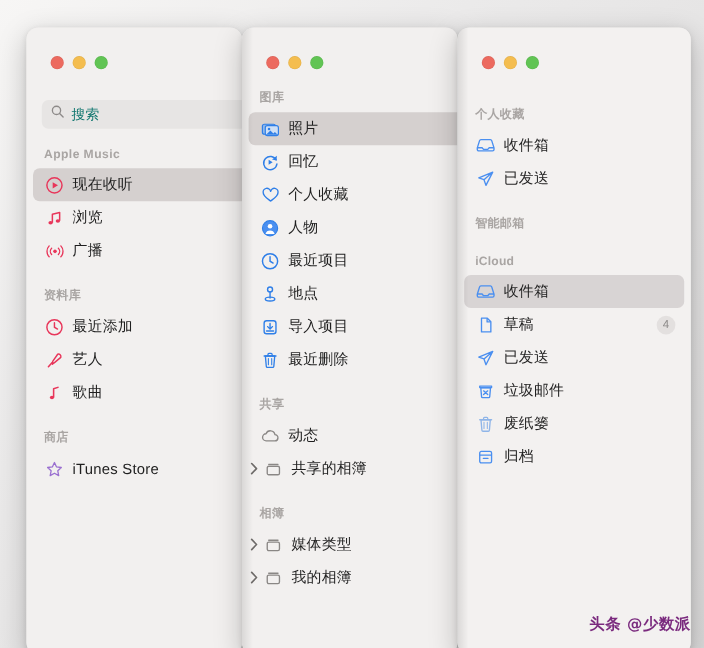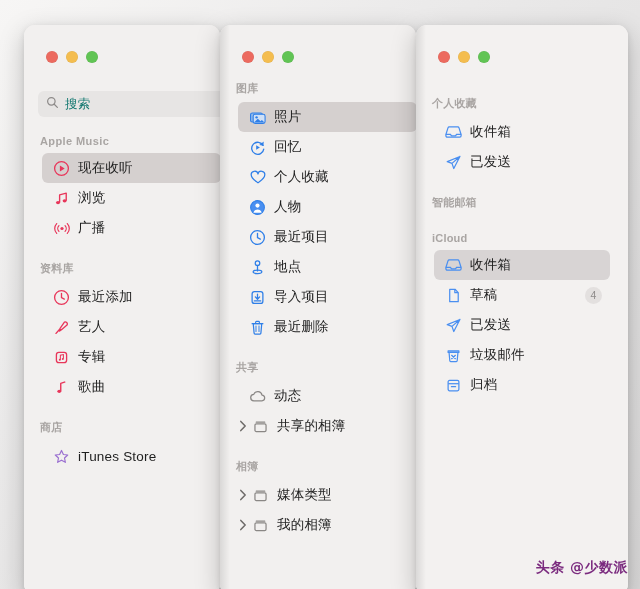--- a/index.html
+++ b/index.html
@@ -96,21 +96,21 @@
     letter-spacing: 0.2px;
   }
   .sect.en { letter-spacing: 0.4px; }
 
   
   .row {
     height: 30px;
     display: flex;
     align-items: center;
     padding: 0 8px 0 10px;
-    margin: 0 18px;
+    margin: 0 6px;
     border-radius: 6px;
     box-sizing: border-box;
     position: relative;
   }
   .row .ico {
     width: 19px;
     height: 19px;
     flex: none;
     display: flex;
     align-items: center;
@@ -249,31 +249,20 @@
       <div class="row">
         <span class="ico">
           <svg width="17" height="17" viewBox="0 0 18 18">
             <path d="M12.1 3.2 a2.4 2.4 0 0 1 3 3 L9.3 11 L7 12.8 L7.3 10.1 Z" fill="none" stroke="#e8365a" stroke-width="1.4" stroke-linejoin="round"></path>
             <path d="M6.6 11.4 L3.2 15.2" stroke="#e8365a" stroke-width="1.5" stroke-linecap="round"></path>
           </svg>
         </span>
         <span class="lbl">艺人</span>
       </div>
 
-      <div class="row">
-        <span class="ico">
-          <svg width="17" height="17" viewBox="0 0 18 18">
-            <rect x="3.6" y="3.6" width="10.8" height="10.8" rx="2.6" fill="none" stroke="#e8365a" stroke-width="1.4"></rect>
-            <path d="M7.8 11.3 V6.6 L11 5.9 V10.2" fill="none" stroke="#e8365a" stroke-width="1.1"></path>
-            <circle cx="7.2" cy="11.4" r="1.05" fill="#e8365a"></circle>
-            <circle cx="10.4" cy="10.5" r="1.05" fill="#e8365a"></circle>
-          </svg>
-        </span>
-        <span class="lbl">专辑</span>
-      </div>
 
       <div class="row">
         <span class="ico">
           <svg width="17" height="17" viewBox="0 0 18 18">
             <path d="M8.2 13 V4.6 L13 3.1" fill="none" stroke="#e8365a" stroke-width="1.5" stroke-linejoin="round"></path>
             <ellipse cx="6.6" cy="13.1" rx="2" ry="1.7" fill="#e8365a"></ellipse>
           </svg>
         </span>
         <span class="lbl">歌曲</span>
       </div>
@@ -524,20 +513,31 @@
         <span class="ico">
           <svg width="17" height="17" viewBox="0 0 18 18">
             <path d="M3.3 4.2 H14.7 V5.7 H3.3 Z" fill="none" stroke="#4a8ff0" stroke-width="1.3" stroke-linejoin="round"></path>
             <path d="M4.3 5.8 H13.7 L12.9 14.6 a0.9 0.9 0 0 1 -0.9 0.8 H6 a0.9 0.9 0 0 1 -0.9 -0.8 Z" fill="none" stroke="#4a8ff0" stroke-width="1.3" stroke-linejoin="round"></path>
             <path d="M7 8.8 L11 12.4 M11 8.8 L7 12.4" stroke="#4a8ff0" stroke-width="1.3" stroke-linecap="round"></path>
           </svg>
         </span>
         <span class="lbl">垃圾邮件</span>
       </div>
 
+      <div class="row">
+        <span class="ico">
+          <svg width="17" height="17" viewBox="0 0 18 18">
+            <path d="M4.5 4.9 H13.5 L12.6 15 a1 1 0 0 1 -1 0.9 H6.4 a1 1 0 0 1 -1 -0.9 Z" fill="none" stroke="#8fb5e8" stroke-width="1.3" stroke-linejoin="round"></path>
+            <path d="M3.3 4.9 H14.7" stroke="#8fb5e8" stroke-width="1.3" stroke-linecap="round"></path>
+            <path d="M7 4.9 V3.4 a0.9 0.9 0 0 1 0.9 -0.9 h2.2 a0.9 0.9 0 0 1 0.9 0.9 V4.9" fill="none" stroke="#8fb5e8" stroke-width="1.2"></path>
+            <path d="M7.4 7.4 V13.3 M10.6 7.4 V13.3" stroke="#8fb5e8" stroke-width="1.05" stroke-linecap="round"></path>
+          </svg>
+        </span>
+        <span class="lbl">废纸篓</span>
+      </div>
 
       <div class="row">
         <span class="ico">
           <svg width="17" height="17" viewBox="0 0 18 18">
             <rect x="3.3" y="3.6" width="11.4" height="11" rx="1.5" fill="none" stroke="#4a8ff0" stroke-width="1.3"></rect>
             <path d="M3.4 7.1 H14.6" stroke="#4a8ff0" stroke-width="1.3"></path>
             <path d="M6.8 10.3 H11.2" stroke="#4a8ff0" stroke-width="1.3" stroke-linecap="round"></path>
           </svg>
         </span>
         <span class="lbl">归档</span>

